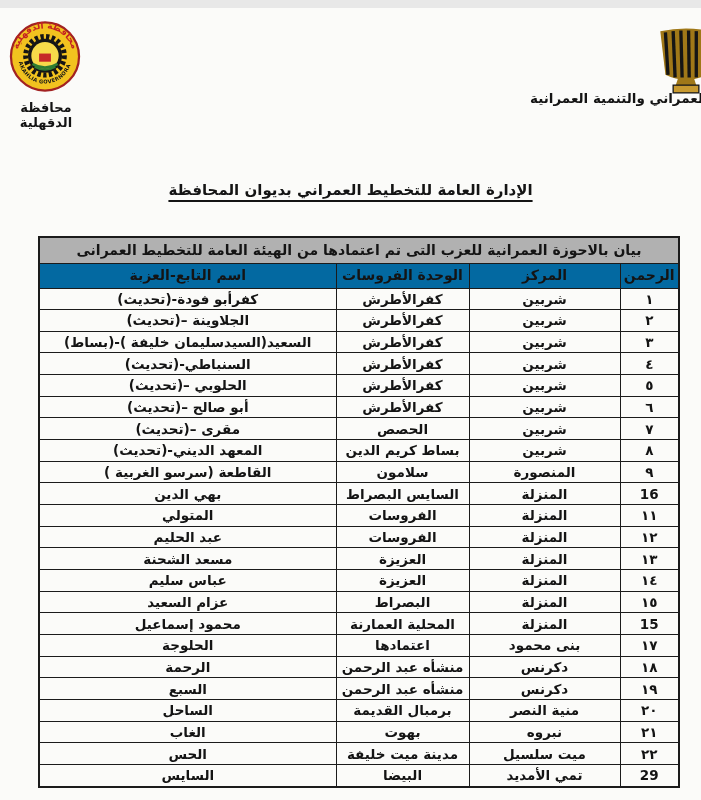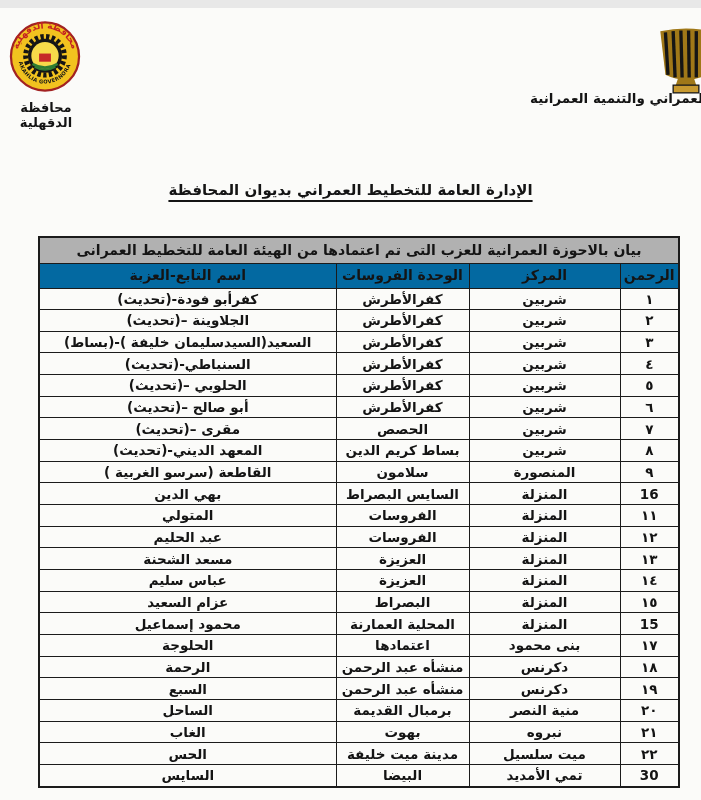--- a/index.html
+++ b/index.html
@@ -232,19 +232,19 @@
         <td>بهوت</td>
         <td>الغاب</td>
       </tr>
       <tr>
         <td>٢٢</td>
         <td>ميت سلسيل</td>
         <td>مدينة ميت خليفة</td>
         <td>الحس</td>
       </tr>
       <tr>
-        <td>30</td>
+        <td>29</td>
         <td>تمي الأمديد</td>
         <td>البيضا</td>
         <td>السايس</td>
       </tr>
     </tbody>
 </table>
 
 </body></html>

